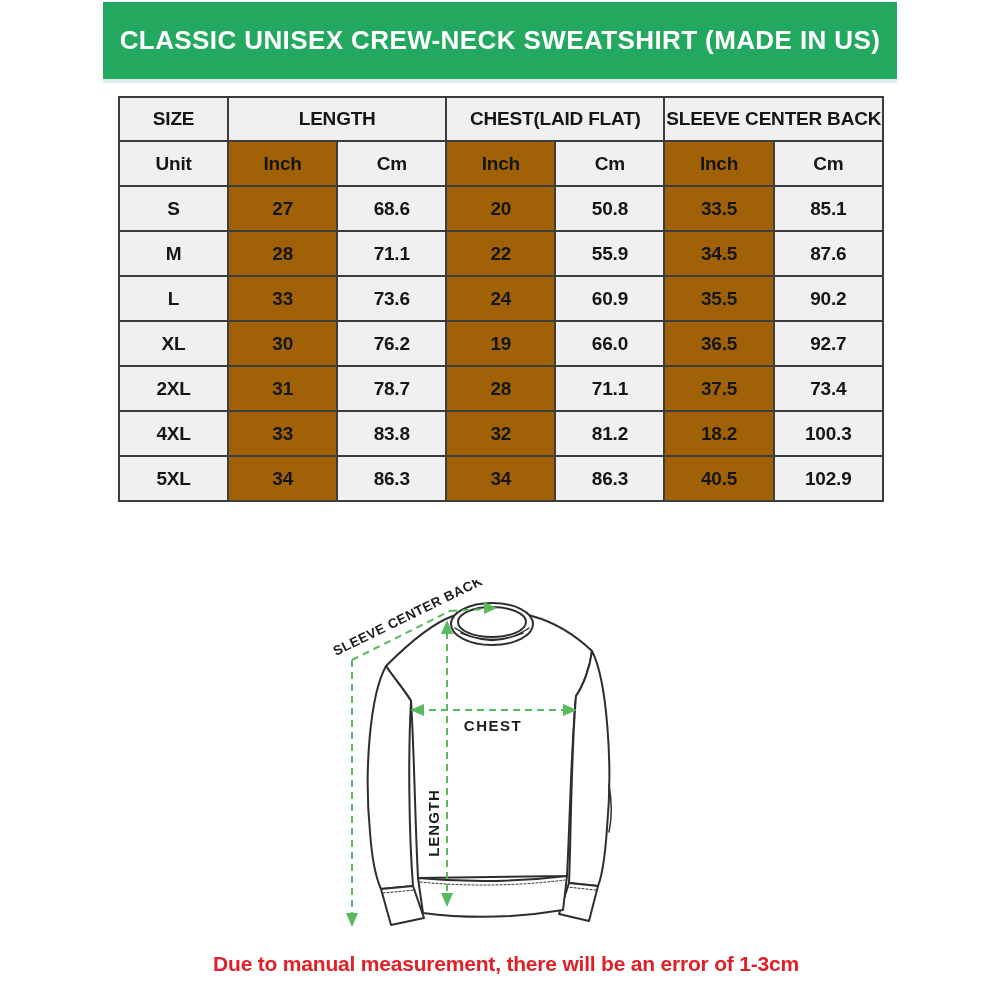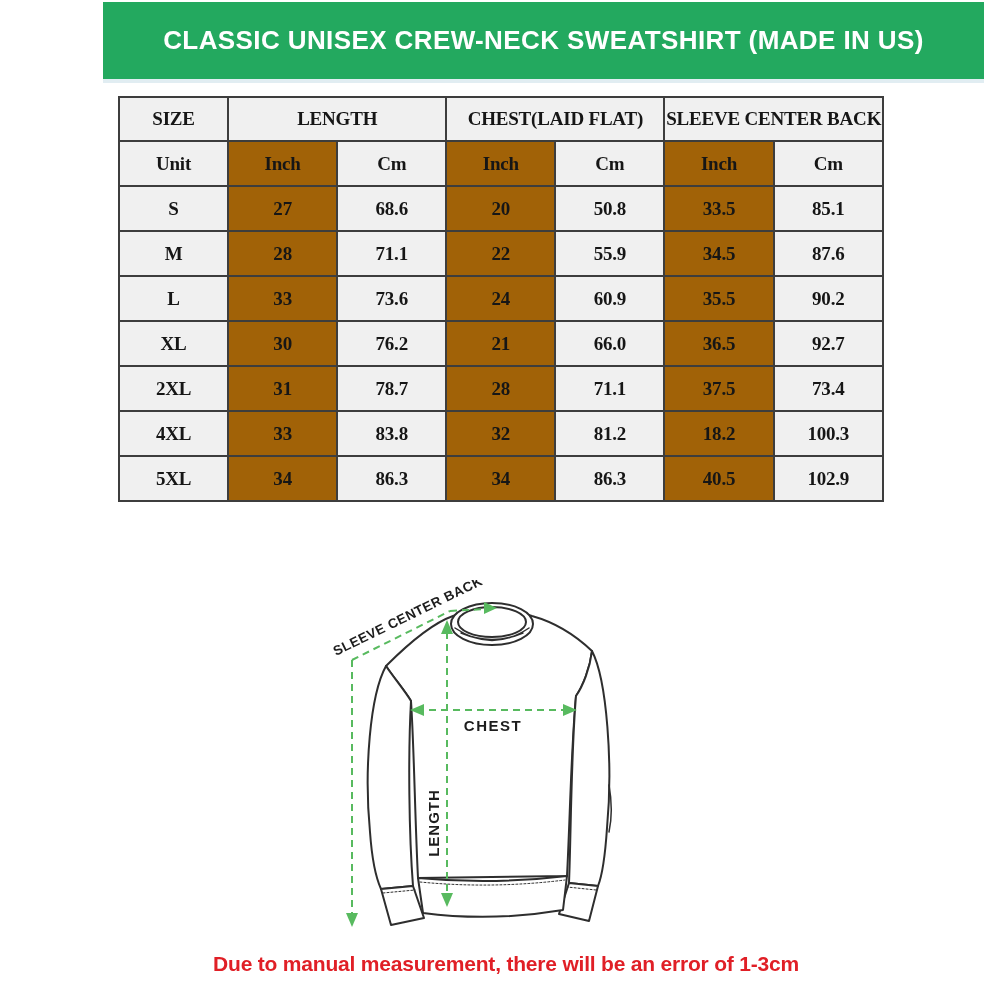--- a/index.html
+++ b/index.html
@@ -1,23 +1,23 @@
 <!DOCTYPE html>
 <html><head>
 <meta charset="utf-8">
 <style>
   html,body{margin:0;padding:0;background:#ffffff;}
   .page{position:relative;width:1000px;height:1000px;background:#ffffff;overflow:hidden;
         font-family:"Liberation Sans",sans-serif;}
-  .title-bar{position:absolute;left:103px;top:2px;width:881px;height:77px;background:#23a95f;
+  .title-bar{position:absolute;left:103px;top:2px;width:794px;height:77px;background:#23a95f;
         display:flex;align-items:center;justify-content:center;
         box-shadow:0 4px 0 rgba(200,222,232,.55);}
   .title-bar h1{margin:0;color:#ffffff;font-size:26px;font-weight:bold;letter-spacing:.4px;white-space:nowrap;}
   table.size-table{position:absolute;left:118px;top:96px;width:766px;border-collapse:collapse;
-        table-layout:fixed;border:2px solid #3d3d3d;font-family:Liberation Serif, serif;}
+        table-layout:fixed;border:2px solid #3d3d3d;}
   table.size-table td,table.size-table th{border:2px solid #3d3d3d;height:43px;padding:0;
         text-align:center;vertical-align:middle;font-size:19px;font-weight:bold;color:#161616;
         letter-spacing:-0.2px;}
   table.size-table thead tr.group-row th{height:42px;}
   .g{background:#f0f0f0;}
   .w{background:#a16207;}
   .diagram-svg{position:absolute;left:310px;top:580px;}
   .note{position:absolute;left:12px;right:0;top:952px;text-align:center;
         color:#e01f26;font-size:21px;font-weight:bold;letter-spacing:-0.2px;}
 </style>
@@ -82,21 +82,21 @@
         <td class="g">73.6</td>
         <td class="w">24</td>
         <td class="g">60.9</td>
         <td class="w">35.5</td>
         <td class="g">90.2</td>
       </tr>
       <tr>
         <td class="g">XL</td>
         <td class="w">30</td>
         <td class="g">76.2</td>
-        <td class="w">21</td>
+        <td class="w">19</td>
         <td class="g">66.0</td>
         <td class="w">36.5</td>
         <td class="g">92.7</td>
       </tr>
       <tr>
         <td class="g">2XL</td>
         <td class="w">31</td>
         <td class="g">78.7</td>
         <td class="w">28</td>
         <td class="g">71.1</td>

